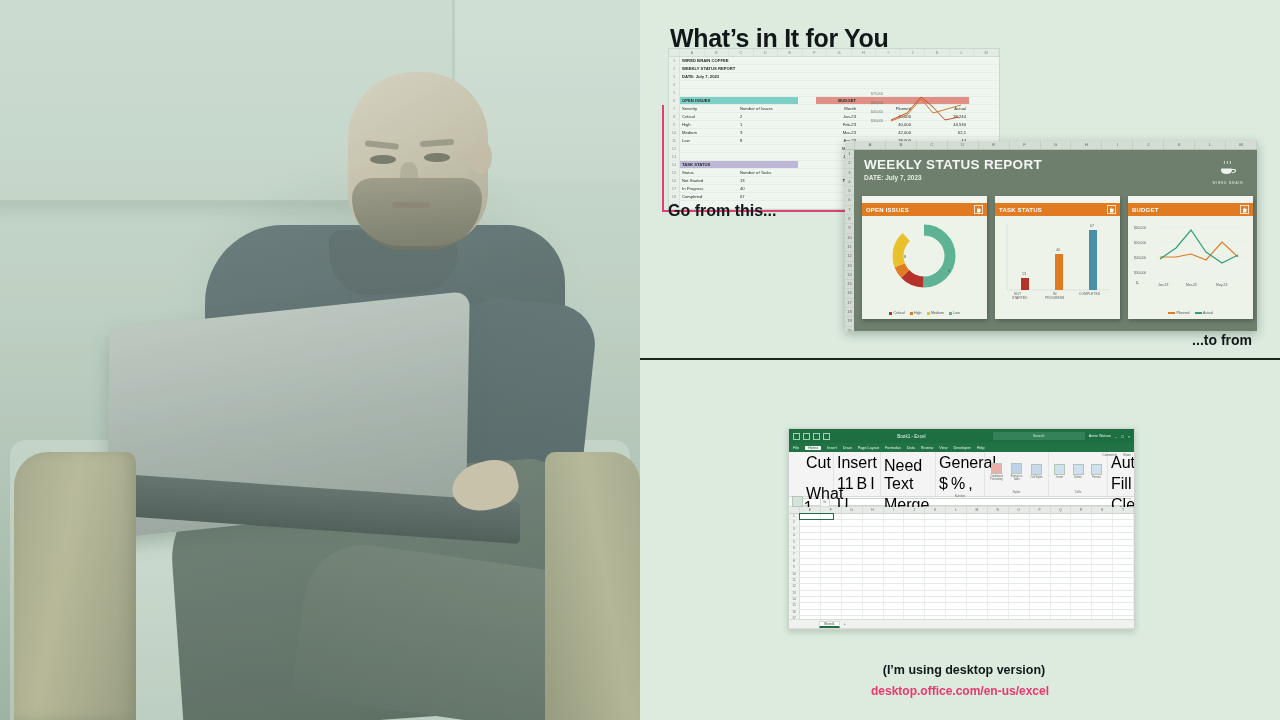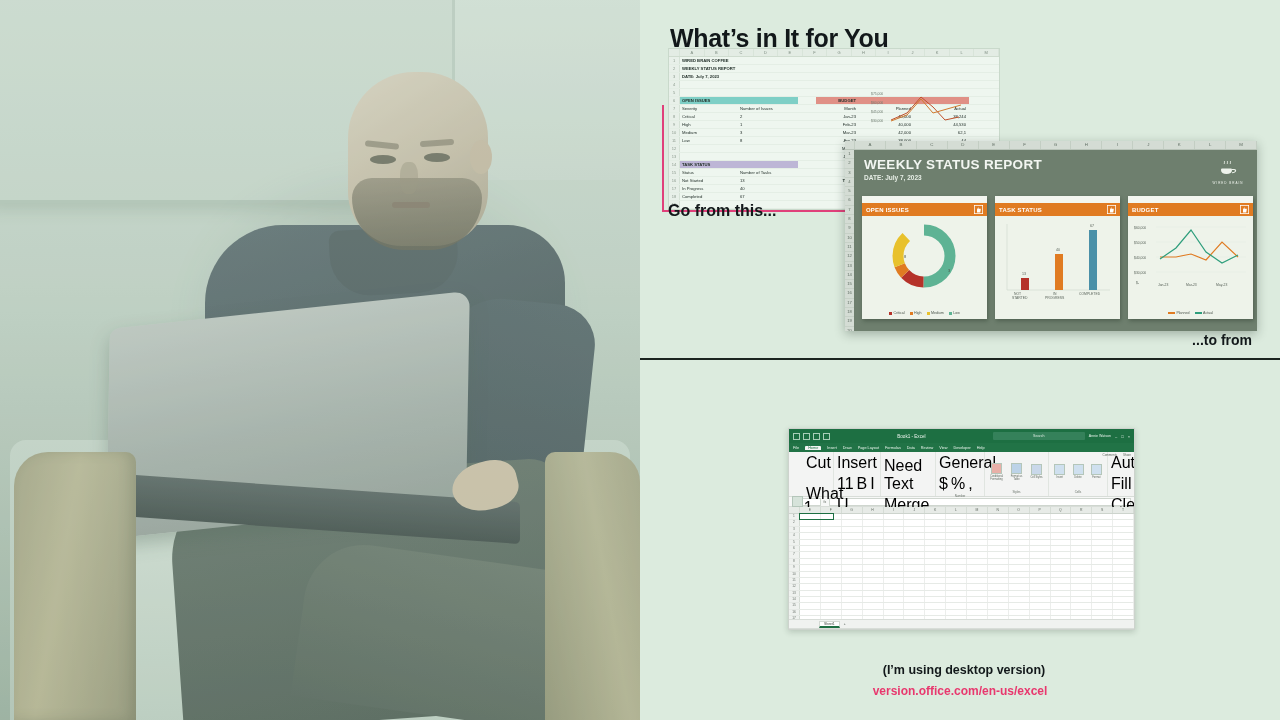--- a/index.html
+++ b/index.html
@@ -1008,16 +1008,16 @@
         </div>
         <div class="xl-status">
           
           
           
           
         </div>
       </div>
 
       <div class="need-line2">(I’m using desktop version)</div>
-      <div class="need-url">version.office.com/en-us/excel</div>
+      <div class="need-url">desktop.office.com/en-us/excel</div>
     </div>
   </div>
 </div>
 
 </body></html>

